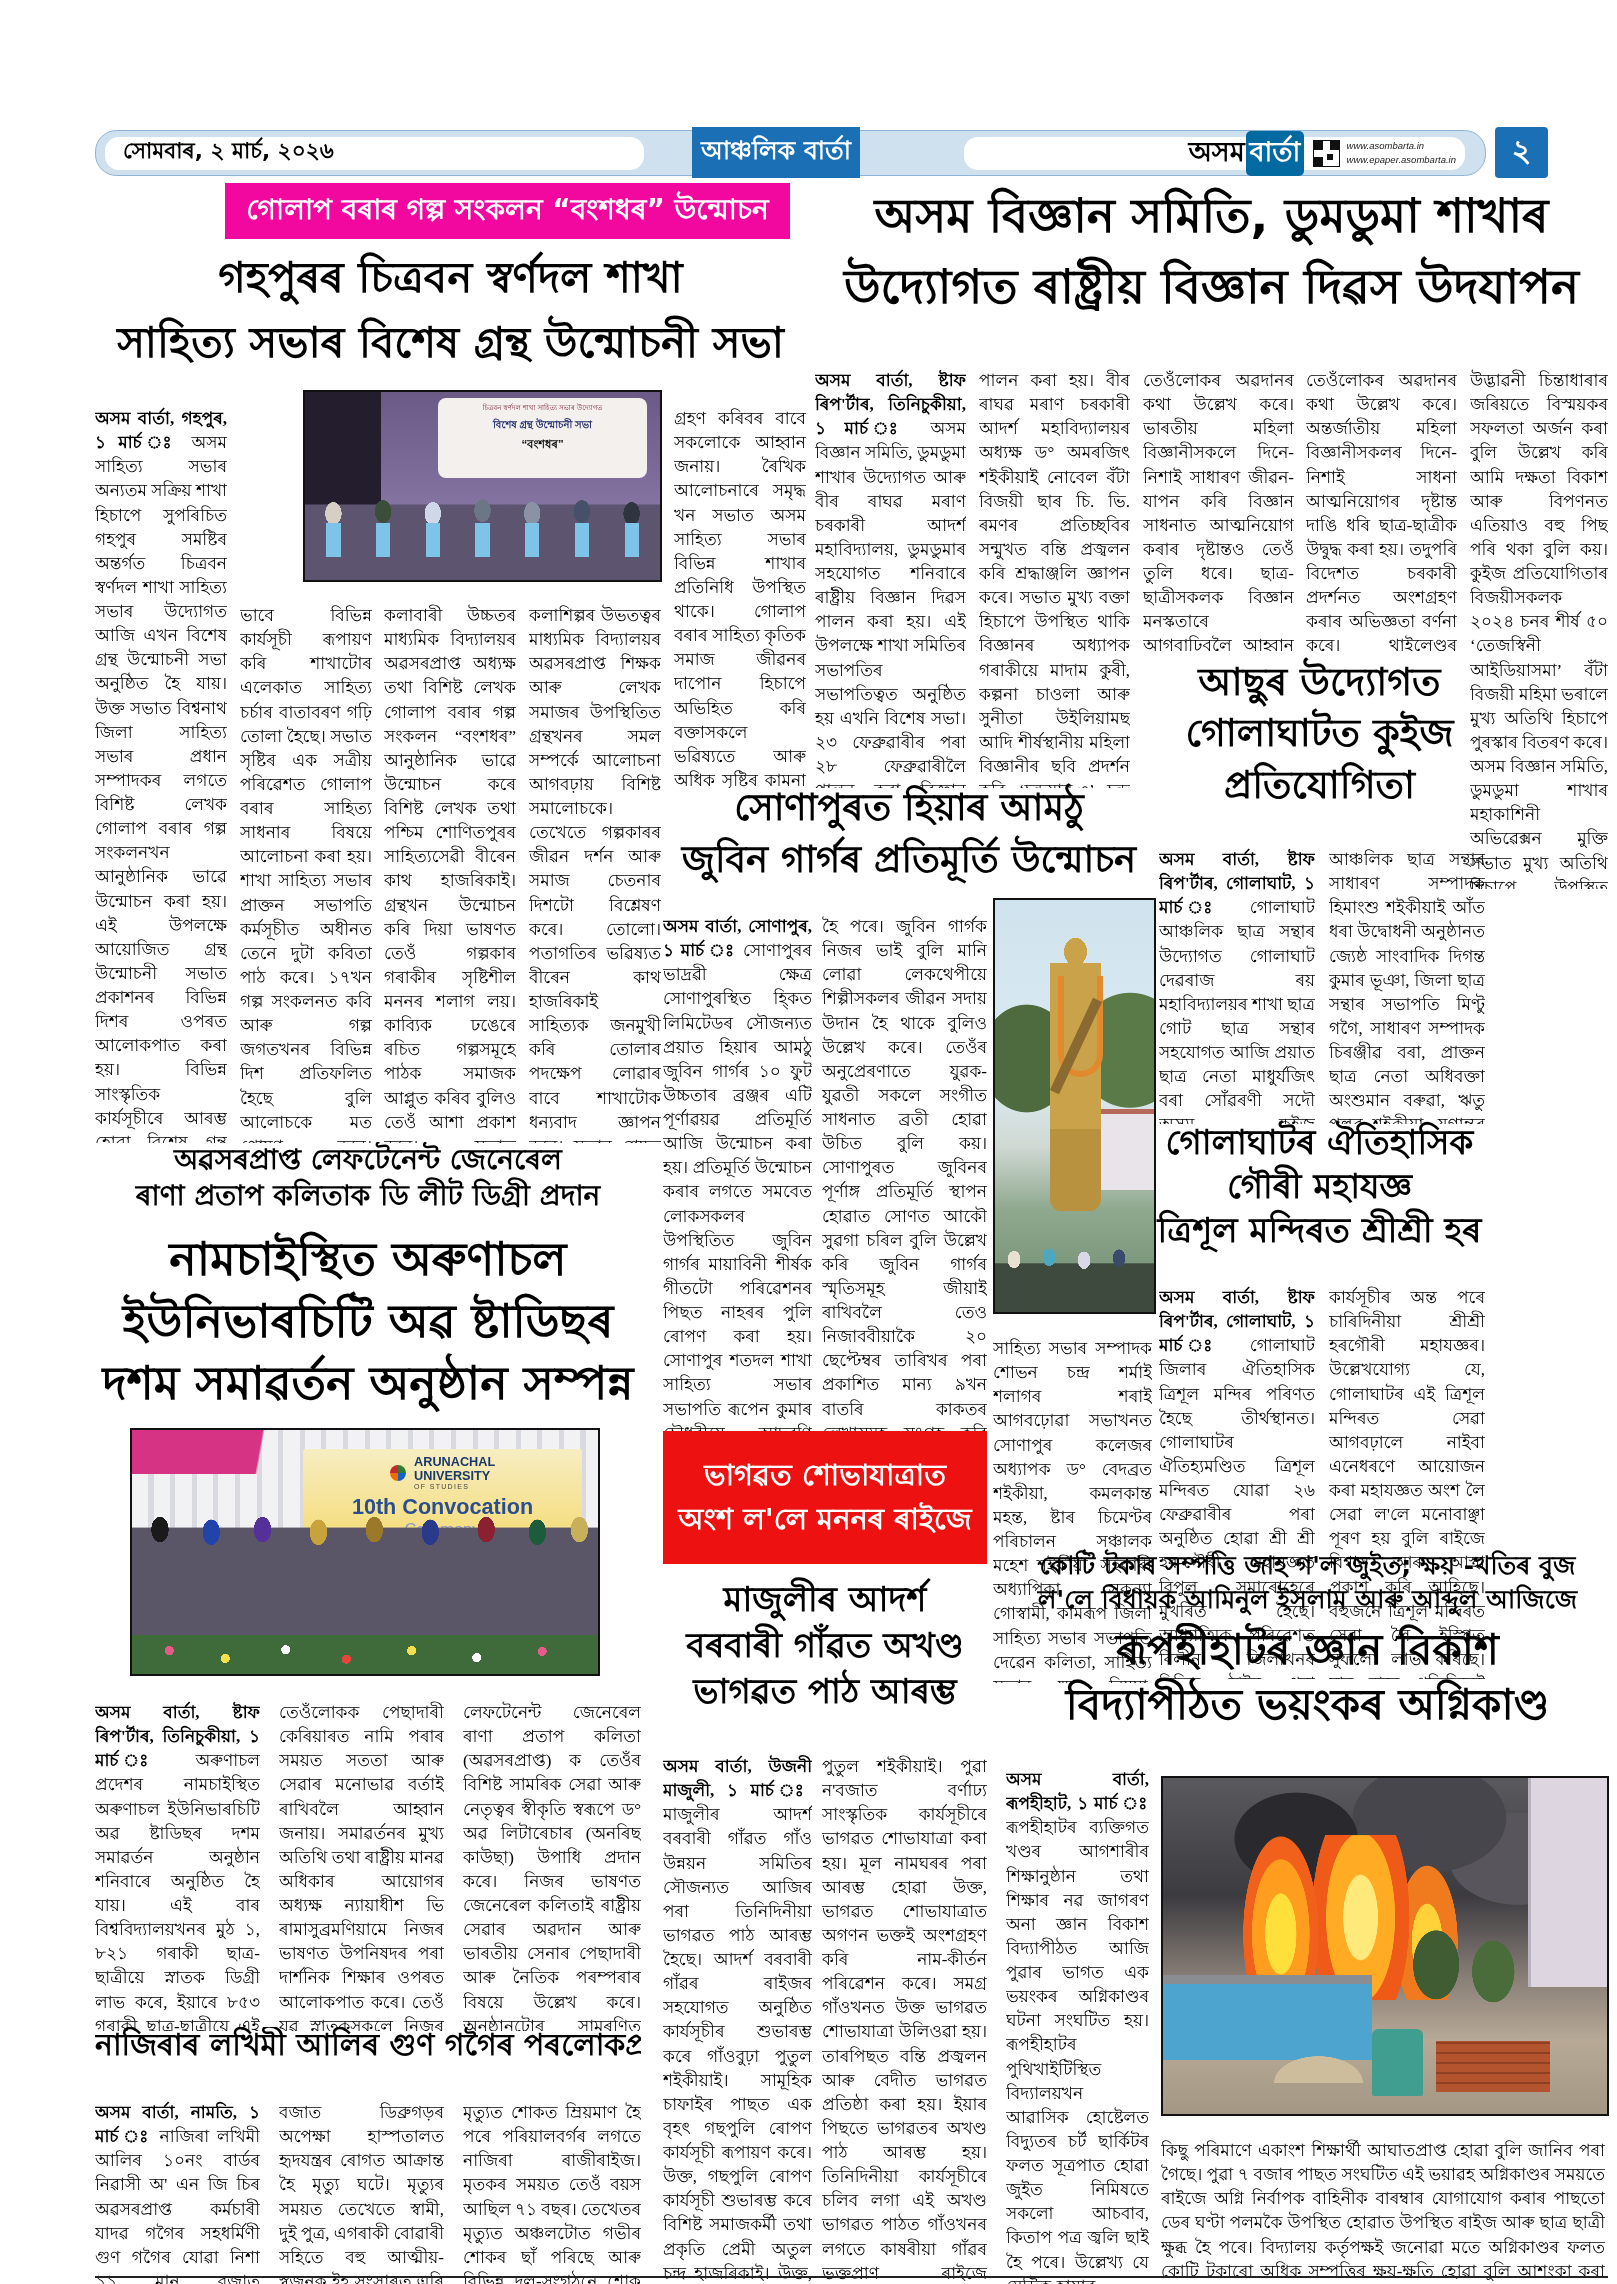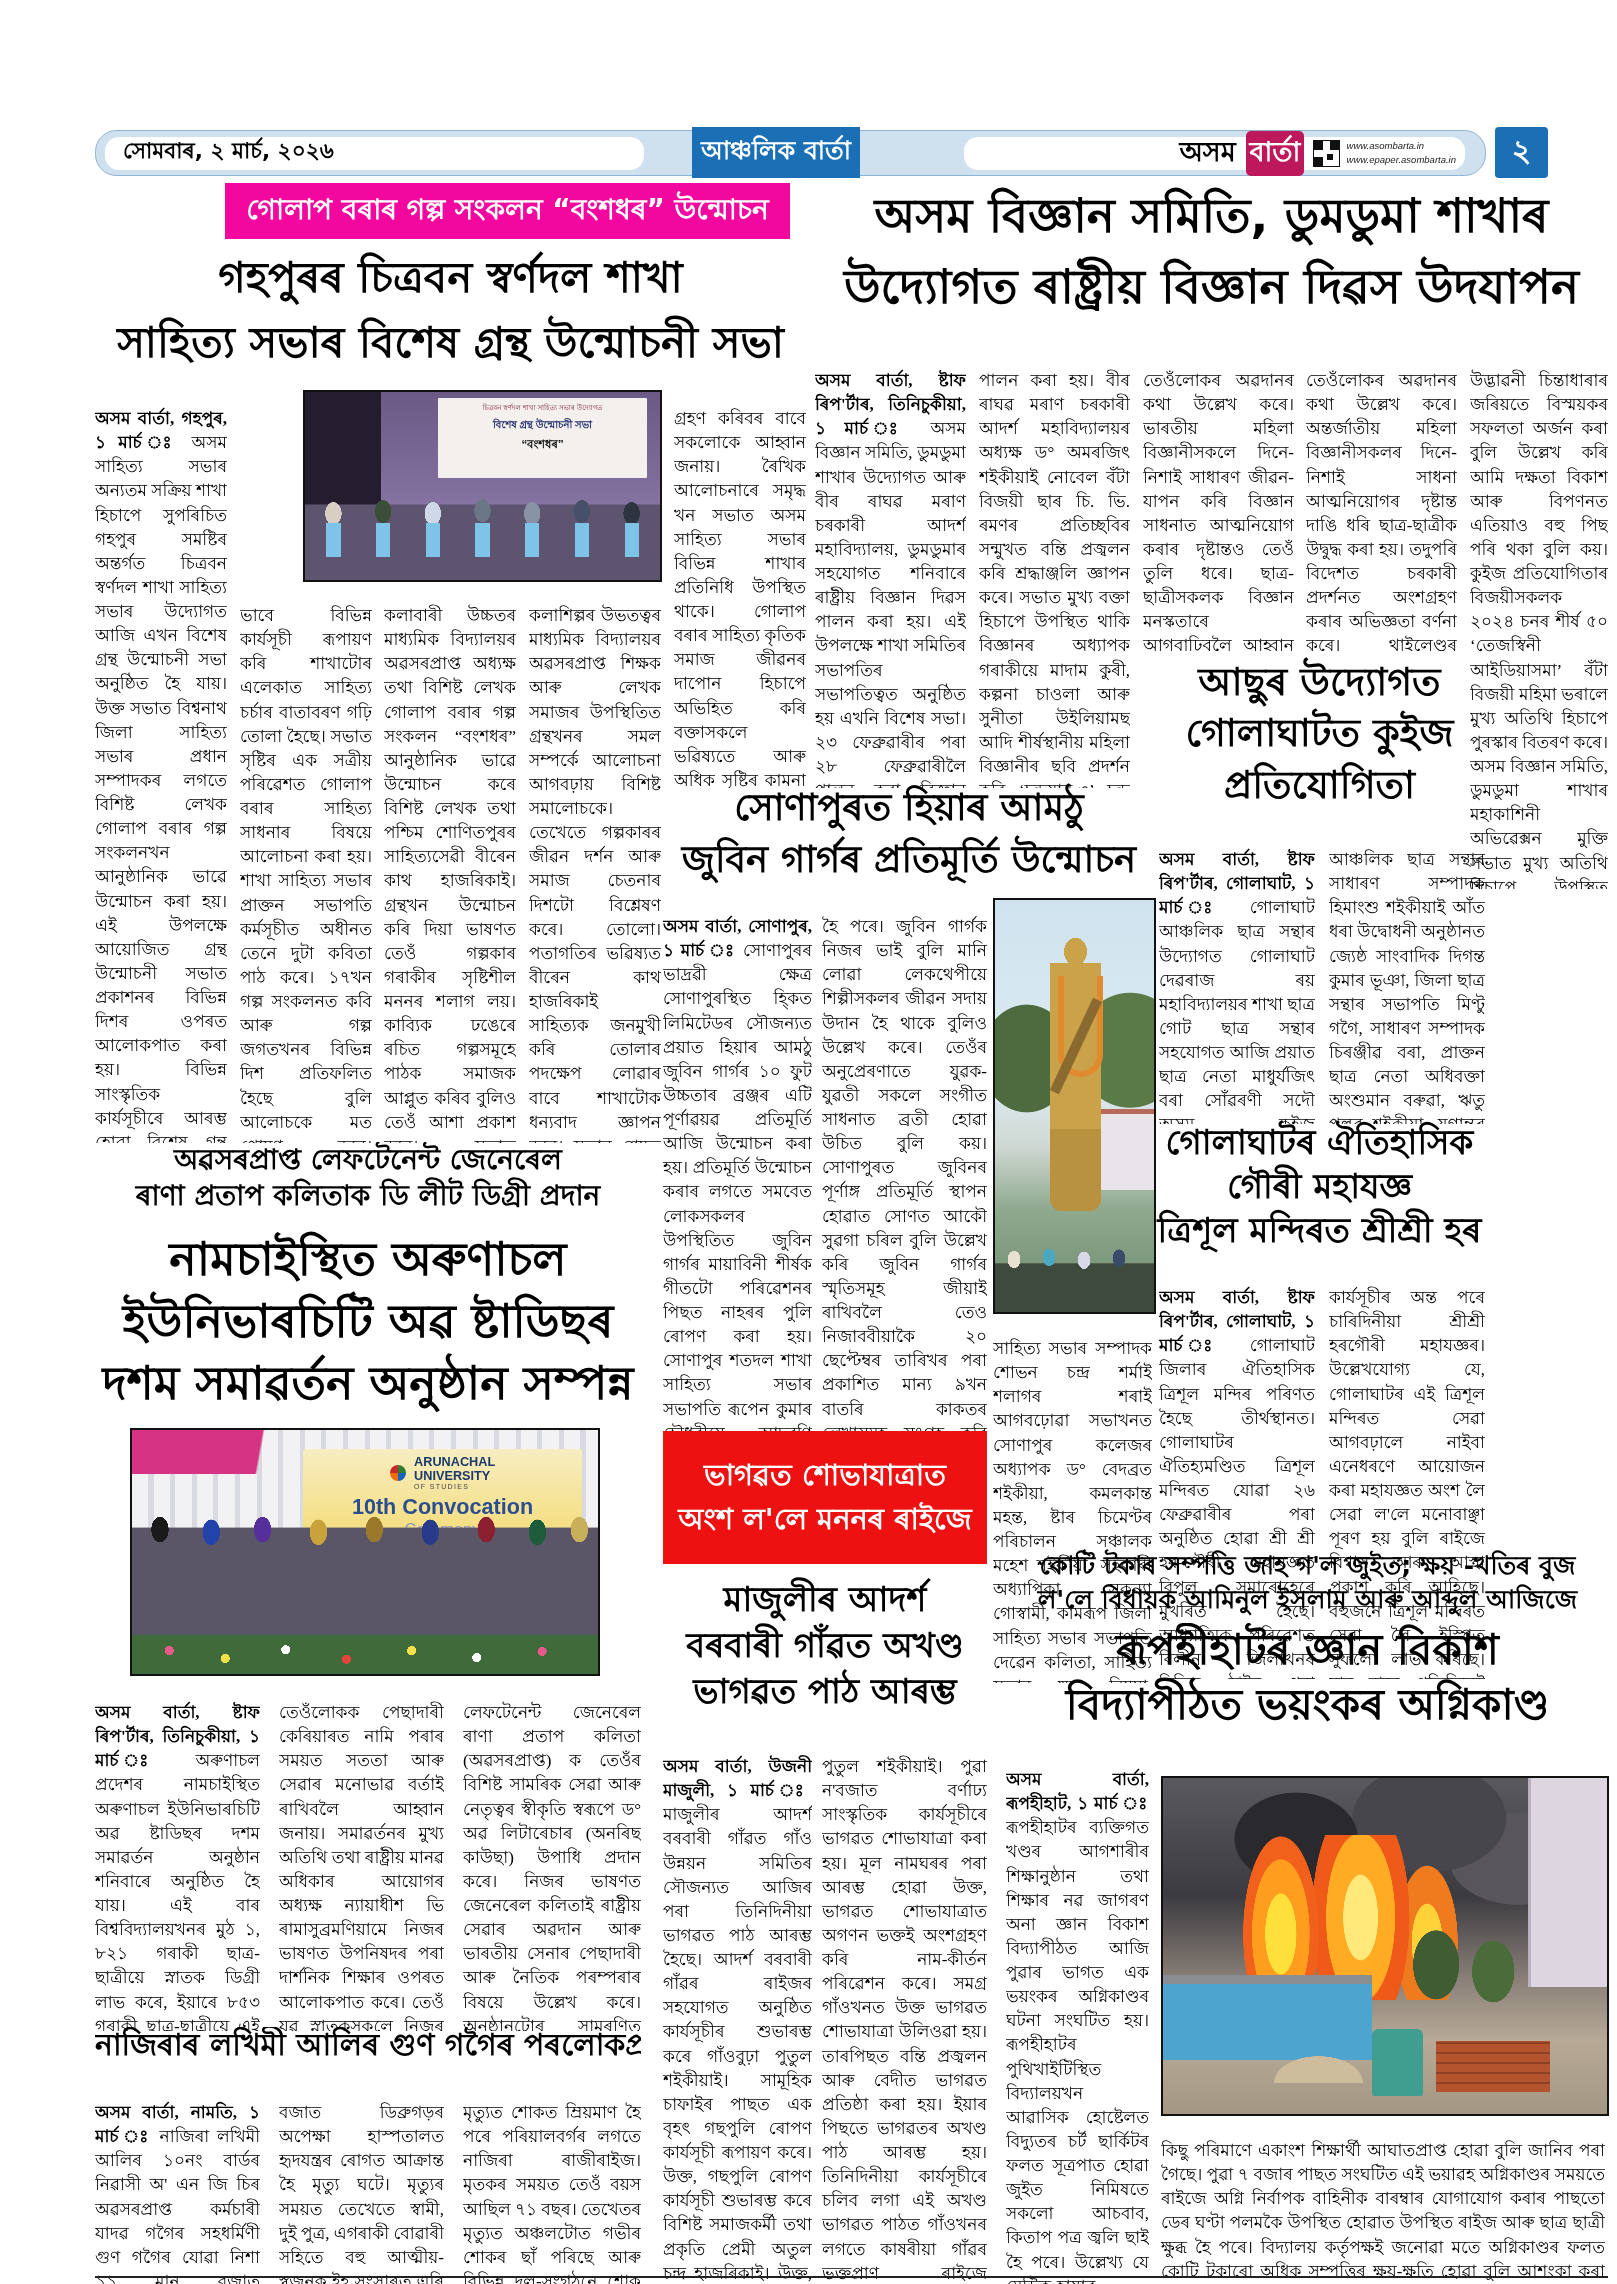--- a/index.html
+++ b/index.html
@@ -32,21 +32,21 @@
 
 <div id="paper">
 
   <div class="pill" style="left:95px;top:130px;width:1389px;height:44px;">
     <div class="pill-panel" style="left:9px;top:5.7px;width:539px;height:33px;display:flex;align-items:flex-end;">
       <span style="font-family:'DejaVu Sans',sans-serif;font-weight:bold;font-size:21.6px;padding-left:18px;">সোমবাৰ, ২ মাৰ্চ, ২০২৬</span>
     </div>
     <div class="pill-panel" style="left:868px;top:5.7px;width:501px;height:33px;display:flex;align-items:center;justify-content:flex-end;">
       <span style="font-family:'DejaVu Sans',sans-serif;font-weight:bold;font-size:27px;display:inline-flex;align-items:center;">
         <span>অসম</span>
-          <span style="background:#be185d;color:#fff;border-radius:5px;padding:0 3.8px;margin-left:10px;">বাৰ্তা</span>
+          <span style="background:#0369a1;color:#fff;border-radius:5px;padding:0 3.8px;margin-left:1px;">বাৰ্তা</span>
       </span>
       <span style="width:25px;height:25px;margin:0 6.3px 0 9px;background:
             linear-gradient(#111,#111) 0 0/9px 9px no-repeat,
             linear-gradient(#111,#111) 100% 0/9px 9px no-repeat,
             linear-gradient(#111,#111) 0 100%/9px 9px no-repeat,
             linear-gradient(#111,#111) 70% 70%/6.3px 6.3px no-repeat,#fff;border:1.3px solid #111;display:inline-block;"></span>
       <span class="urls" style="padding-right:9px;font-style:italic;">
         <span style="display:block;">www.asombarta.in</span>
         <span style="display:block;">www.epaper.asombarta.in</span>
       </span>
@@ -62,21 +62,21 @@
   <div class="kicker abs" style="left:225px;top:183px;width:565px;height:56px;font-size:28px;">
     <span>গোলাপ বৰাৰ গল্প সংকলন “বংশধৰ” উন্মোচন</span>
   </div>
   <div class="hl" style="left:95px;top:245px;width:711px;height:140px;font-size:42px;line-height:1.55;">
     <div>গহপুৰৰ চিত্ৰবন স্বৰ্ণদল শাখা</div>
     <div>সাহিত্য সভাৰ বিশেষ গ্ৰন্থ উন্মোচনী সভা</div>
   </div>
 
   <figure class="photo" style="left:303px;top:390px;width:355px;height:188px;background:linear-gradient(180deg,#6b5a86 0%,#7d6b99 45%,#8a7aa6 70%,#4a4158 100%);">
     <div class="abs" style="left:0;top:0;width:76px;height:100%;background:#241d2e;"></div>
-    <div class="banner-small" style="left:133px;top:6.3px;width:209px;height:76px;border-radius:1px;padding-top:3.8px;">
+    <div class="banner-small" style="left:133px;top:6.3px;width:209px;height:76px;border-radius:8px;padding-top:3.8px;">
       <div style="font-size:7px;color:#7a2030;">চিত্ৰবন স্বৰ্ণদল শাখা সাহিত্য সভাৰ উদ্যোগত</div>
       <div style="font-size:10px;color:#27306e;font-weight:bold;margin-top:2.5px;">বিশেষ গ্ৰন্থ উন্মোচনী সভা</div>
       <div style="font-size:11.4px;color:#111;font-weight:bold;margin-top:2.5px;">“বংশধৰ”</div>
     </div>
     <div class="abs" style="left:0;bottom:0;width:100%;height:95px;background:
       radial-gradient(18px 25px at 8% 30%,#d8cfc4 0 45%,transparent 46%),
       radial-gradient(18px 25px at 22% 28%,#3a4e3a 0 45%,transparent 46%),
       radial-gradient(18px 25px at 36% 30%,#cfd8e8 0 45%,transparent 46%),
       radial-gradient(18px 25px at 50% 27%,#6b7686 0 45%,transparent 46%),
       radial-gradient(18px 25px at 64% 30%,#8a93a5 0 45%,transparent 46%),

